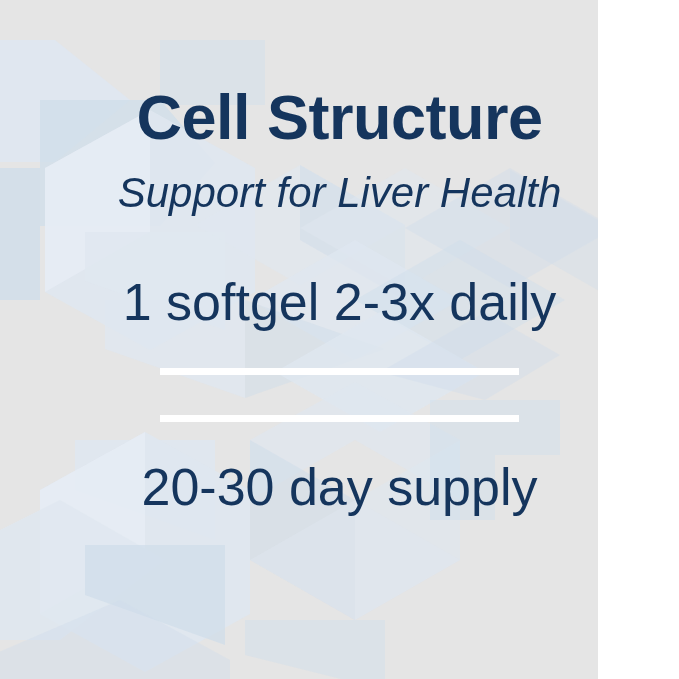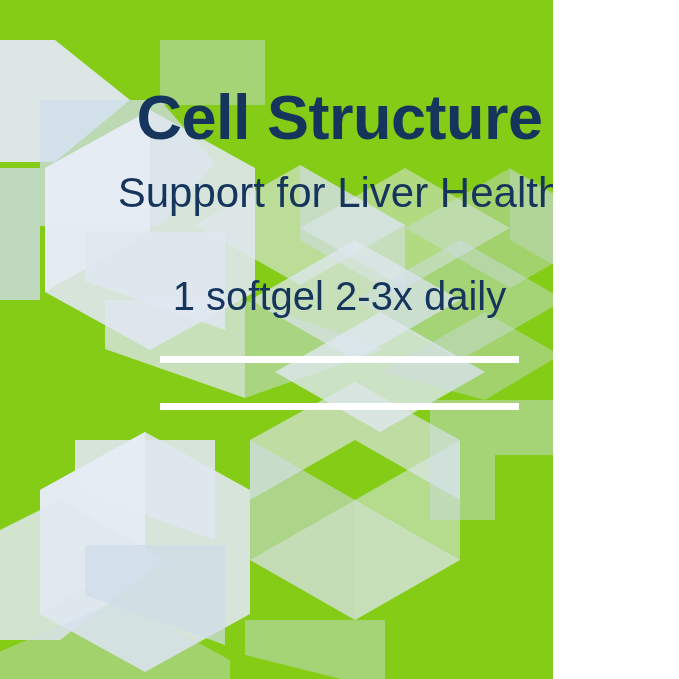--- a/index.html
+++ b/index.html
@@ -6,24 +6,24 @@
   html, body {
     margin: 0;
     padding: 0;
     background: #ffffff;
   }
   body {
     font-family: "Liberation Sans", sans-serif;
   }
   .card {
     position: relative;
-    width: 553px;
+    width: 598px;
     height: 679px;
     overflow: hidden;
-    background: #84cc16;
+    background: #e5e5e5;
   }
   .bg-pattern {
     position: absolute;
     left: 0;
     top: 0;
     width: 679px;
     height: 679px;
     pointer-events: none;
   }
   .content {
@@ -51,24 +51,25 @@
   }
   .subtitle {
     color: #15355d;
     font-size: 42px;
     font-weight: 400;
     line-height: 1.0;
     text-align: center;
     white-space: nowrap;
     margin: 0;
     margin-top: 23px;
+    font-style: italic;
   }
   .fact {
     color: #15355d;
-    font-size: 40px;
+    font-size: 52px;
     font-weight: 400;
     line-height: 1.0;
     text-align: center;
     white-space: nowrap;
     margin: 0;
   }
   .fact-dose   { margin-top: 62px; }
   .fact-count  { margin-top: 40px; }
   .fact-supply { margin-top: 39px; }
   .divider {
@@ -153,15 +154,16 @@
 
     <h2 class="subtitle">Support for Liver Health</h2>
 
     <p class="fact fact-dose">1 softgel 2-3x daily</p>
 
     <hr class="divider divider-1">
 
 
     <hr class="divider divider-2">
 
+    <p class="fact fact-supply">20-30 day supply</p>
 
   </div>
 </div>
 
 </body></html>

